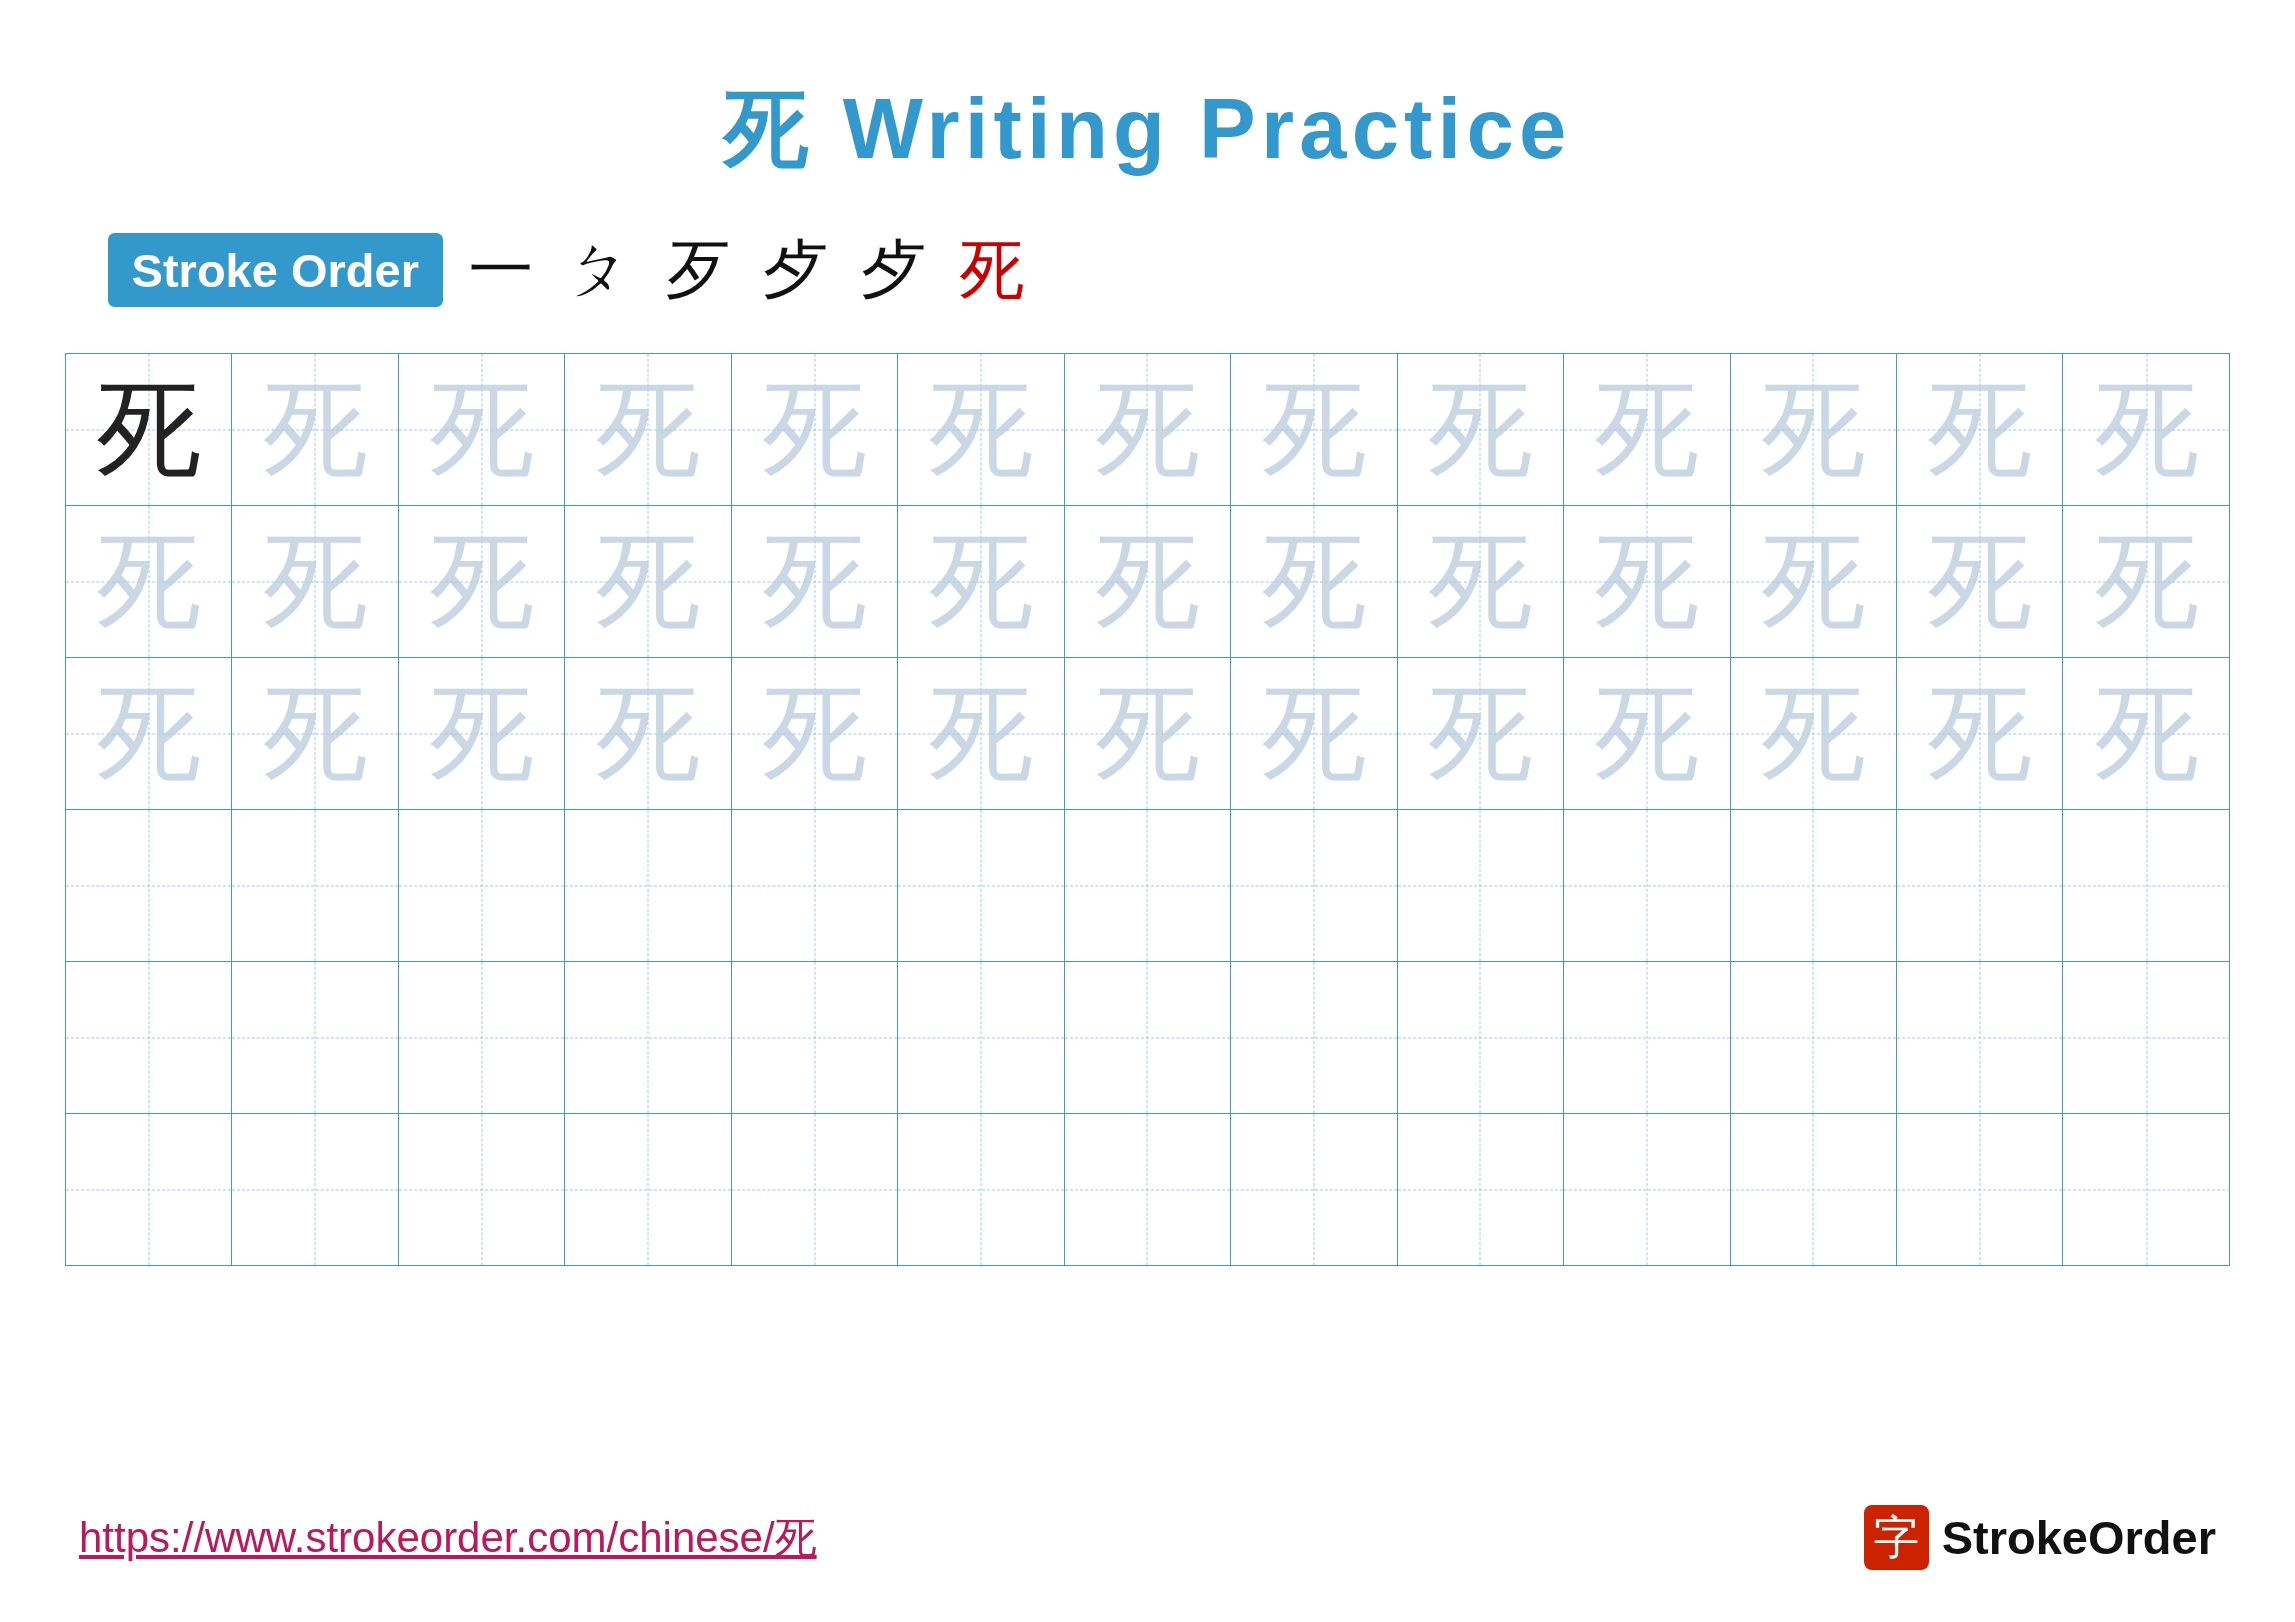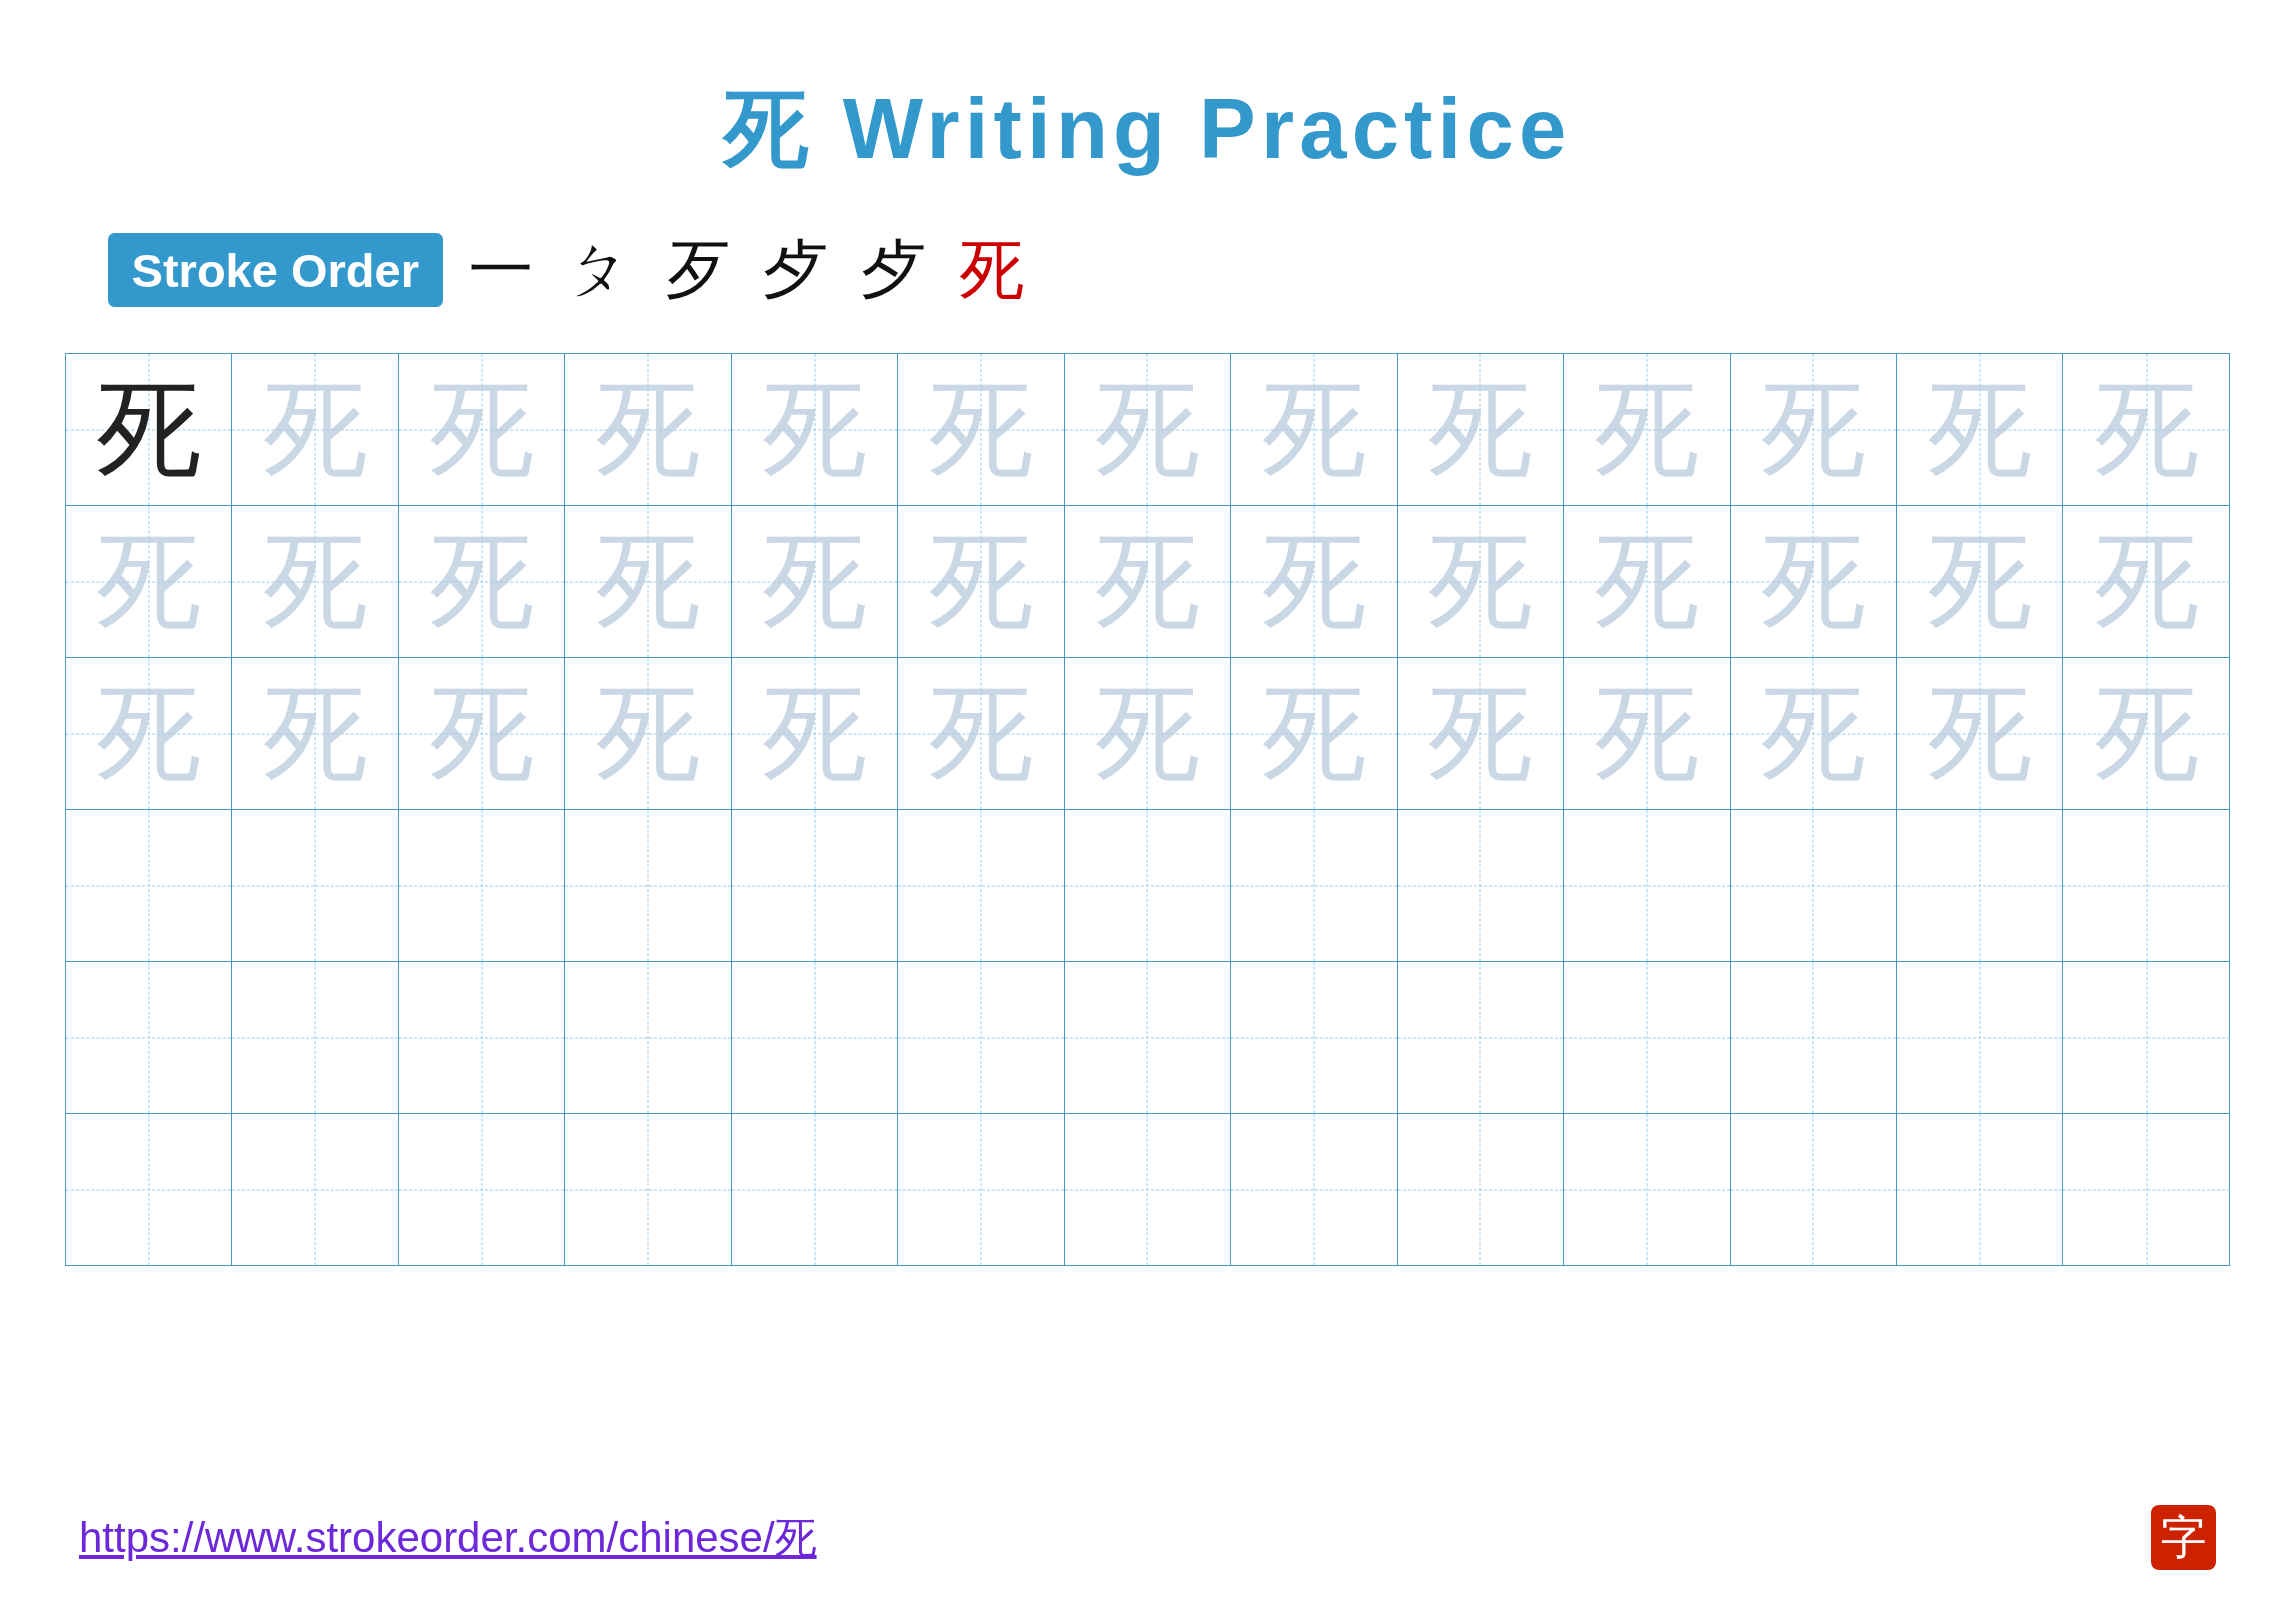--- a/index.html
+++ b/index.html
@@ -133,21 +133,21 @@
       bottom: 52px;
       left: 79px;
       right: 79px;
       display: flex;
       align-items: center;
       justify-content: space-between;
     }
 
     .footer-url {
       font-size: 42px;
-      color: #6d28d9;
+      color: #be185d;
       font-family: Arial, sans-serif;
     }
 
     .footer-logo {
       display: flex;
       align-items: center;
       gap: 13px;
     }
 
     .logo-icon {
@@ -369,15 +369,16 @@
 </div>
 
 <div class="footer">
   <a class="footer-url" href="#">
     <span>https://www.strokeorder.com/chinese/死</span>
   </a>
   <div class="footer-logo">
     <div class="logo-icon">
       <span>字</span>
     </div>
+    <span class="logo-text">StrokeOrder</span>
   </div>
 </div>
 
 
 </body></html>

